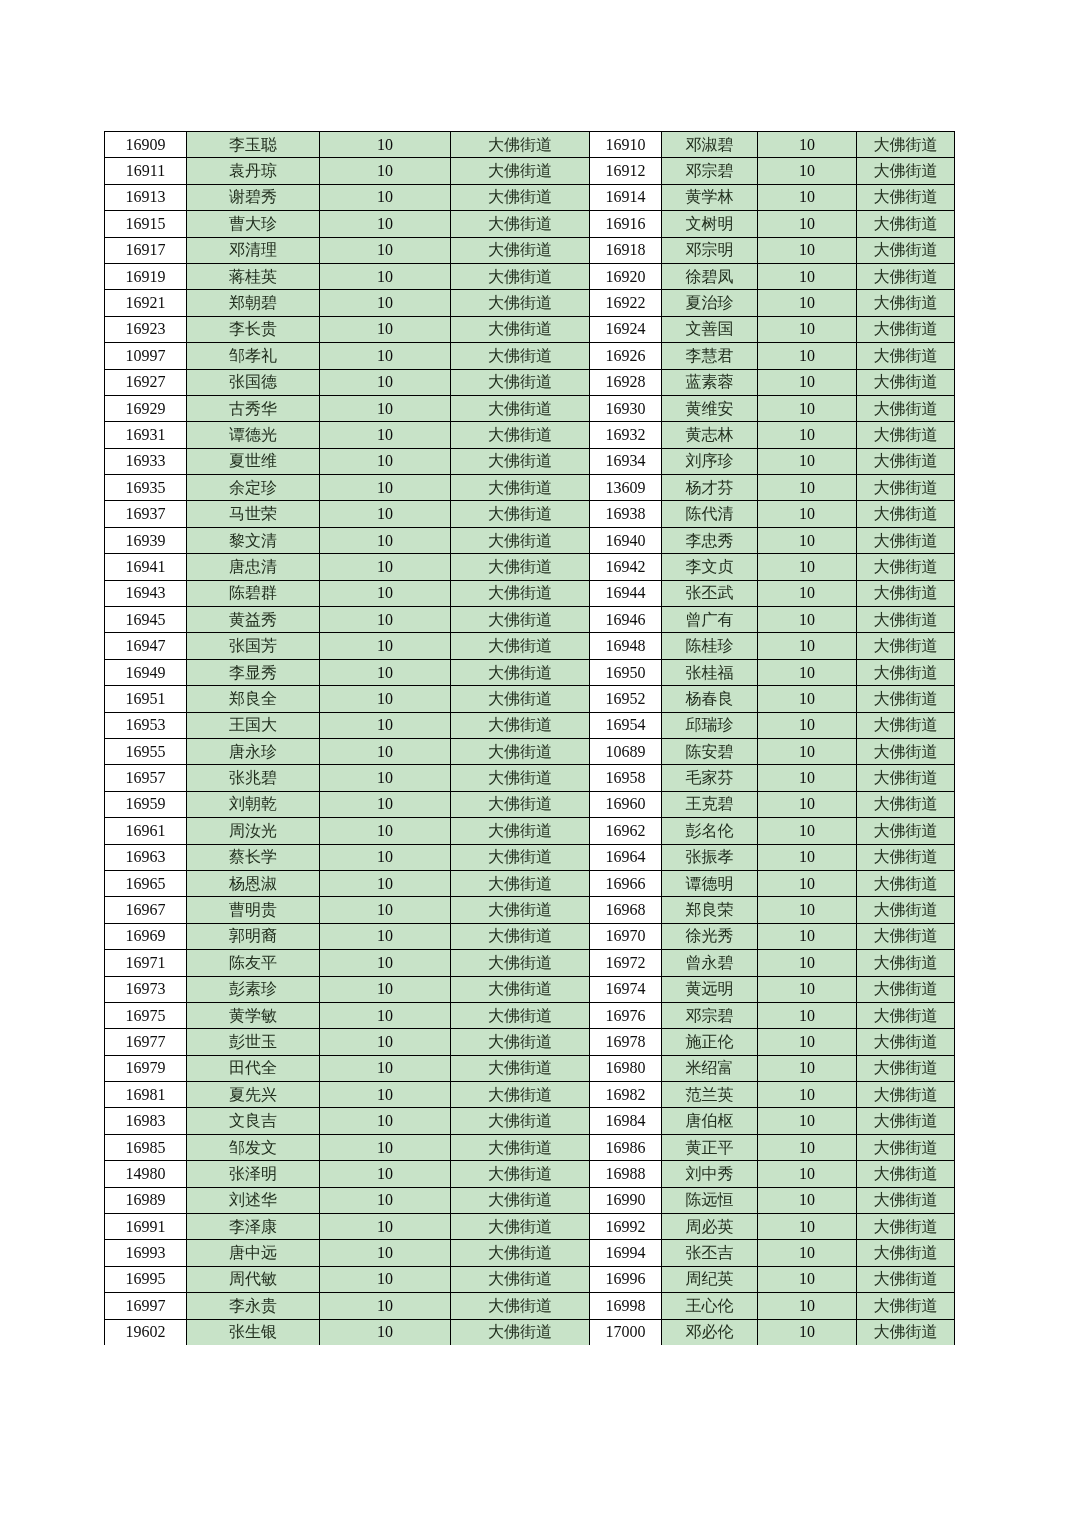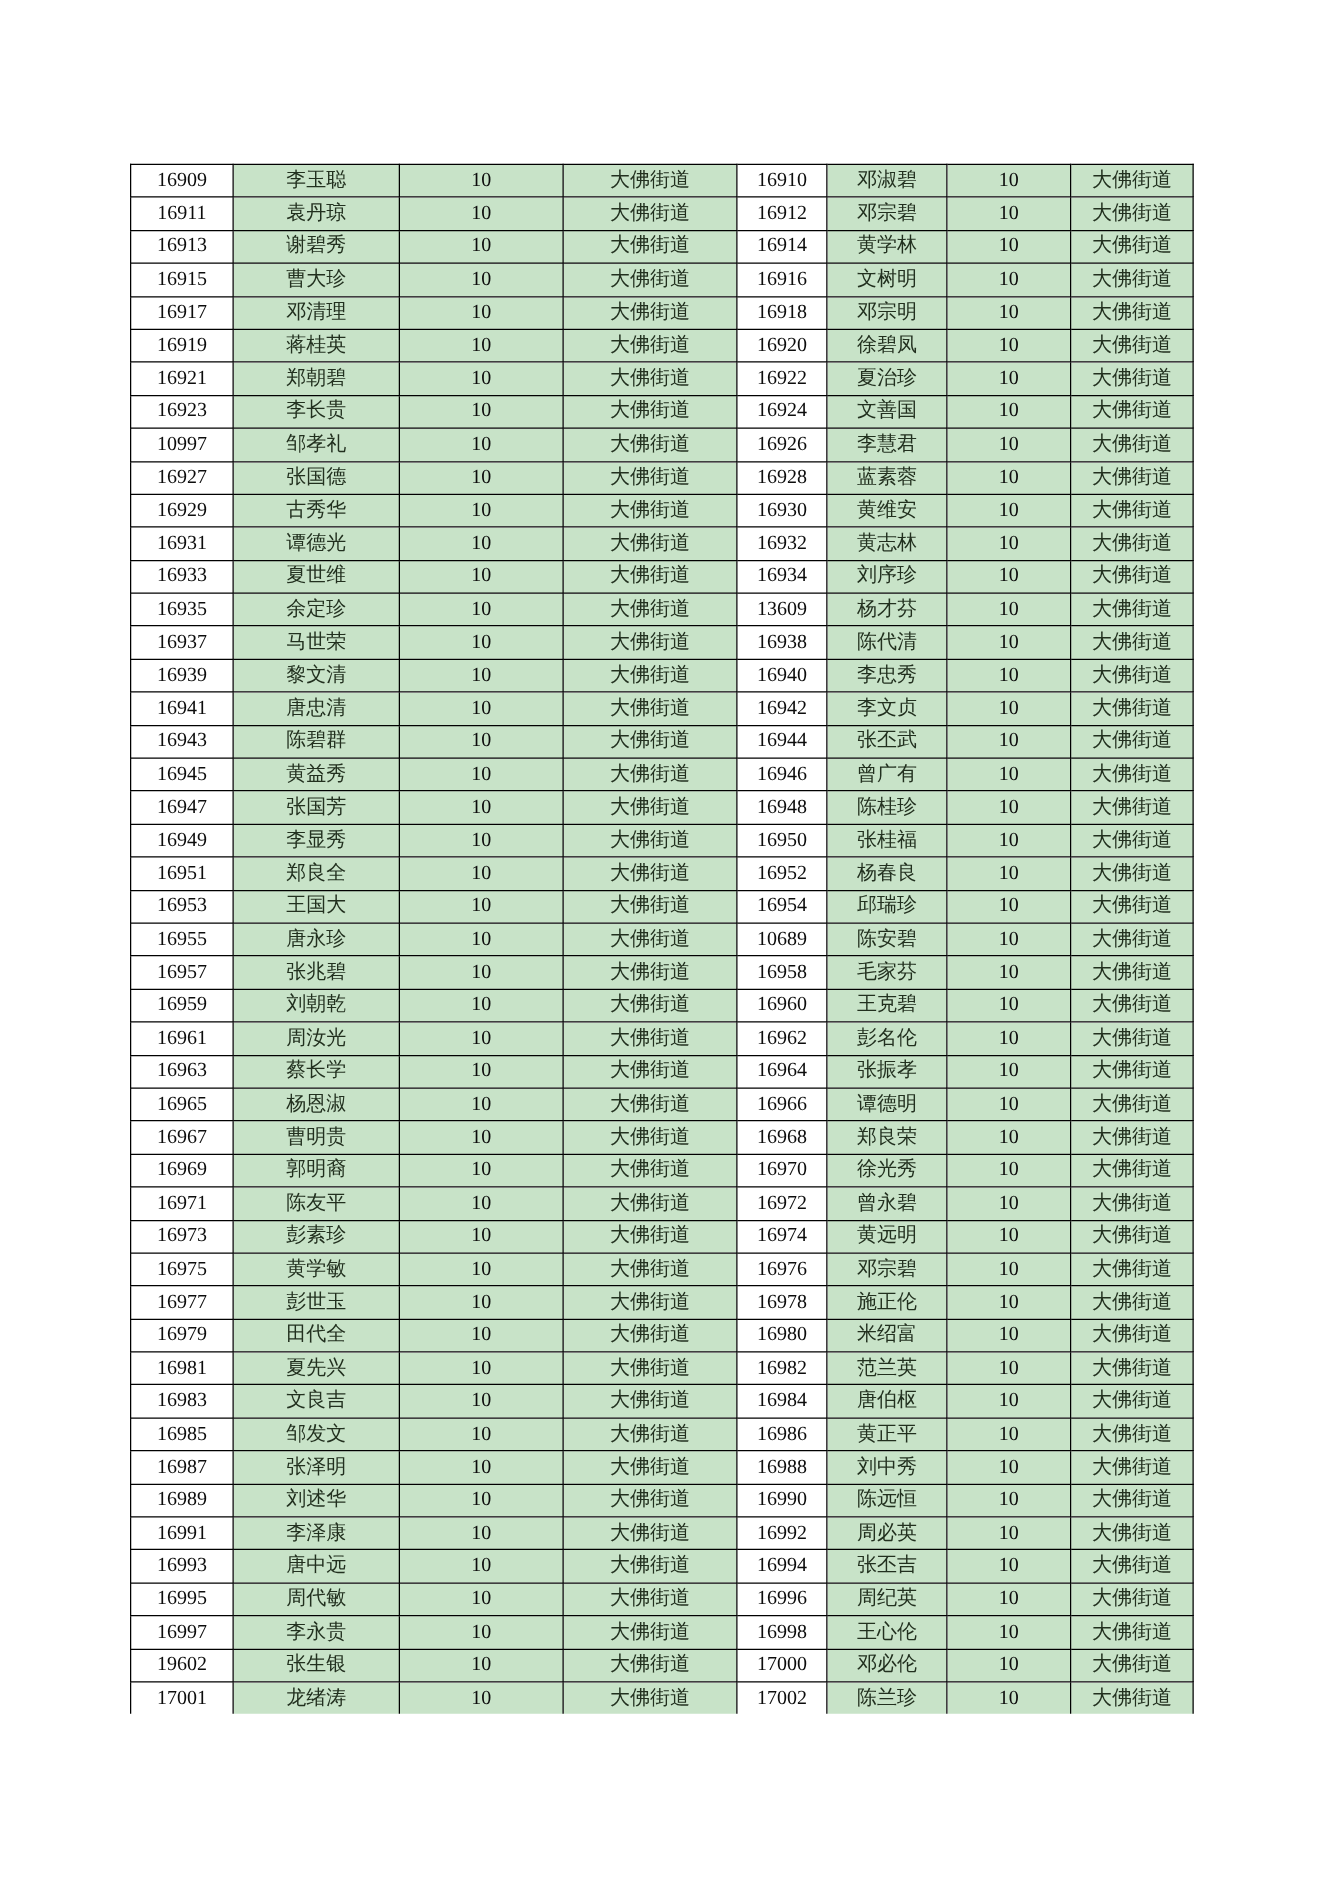--- a/index.html
+++ b/index.html
@@ -449,21 +449,21 @@
           <td class="idcell">16985</td>
           <td class="greencell">邹发文</td>
           <td class="greencell numtext">10</td>
           <td class="greencell">大佛街道</td>
           <td class="idcell">16986</td>
           <td class="greencell">黄正平</td>
           <td class="greencell numtext">10</td>
           <td class="greencell">大佛街道</td>
         </tr>
         <tr>
-          <td class="idcell">16987</td>
+          <td class="idcell">14980</td>
           <td class="greencell">张泽明</td>
           <td class="greencell numtext">10</td>
           <td class="greencell">大佛街道</td>
           <td class="idcell">16988</td>
           <td class="greencell">刘中秀</td>
           <td class="greencell numtext">10</td>
           <td class="greencell">大佛街道</td>
         </tr>
         <tr>
           <td class="idcell">16989</td>
@@ -515,28 +515,18 @@
           <td class="greencell numtext">10</td>
           <td class="greencell">大佛街道</td>
         </tr>
         <tr>
           <td class="idcell">19602</td>
           <td class="greencell">张生银</td>
           <td class="greencell numtext">10</td>
           <td class="greencell">大佛街道</td>
           <td class="idcell">17000</td>
           <td class="greencell">邓必伦</td>
-          <td class="greencell numtext">10</td>
-          <td class="greencell">大佛街道</td>
-        </tr>
-        <tr>
-          <td class="idcell">17001</td>
-          <td class="greencell">龙绪涛</td>
-          <td class="greencell numtext">10</td>
-          <td class="greencell">大佛街道</td>
-          <td class="idcell">17002</td>
-          <td class="greencell">陈兰珍</td>
           <td class="greencell numtext">10</td>
           <td class="greencell">大佛街道</td>
         </tr>
       </tbody>
   </table>
 </div>
 
 </body></html>

